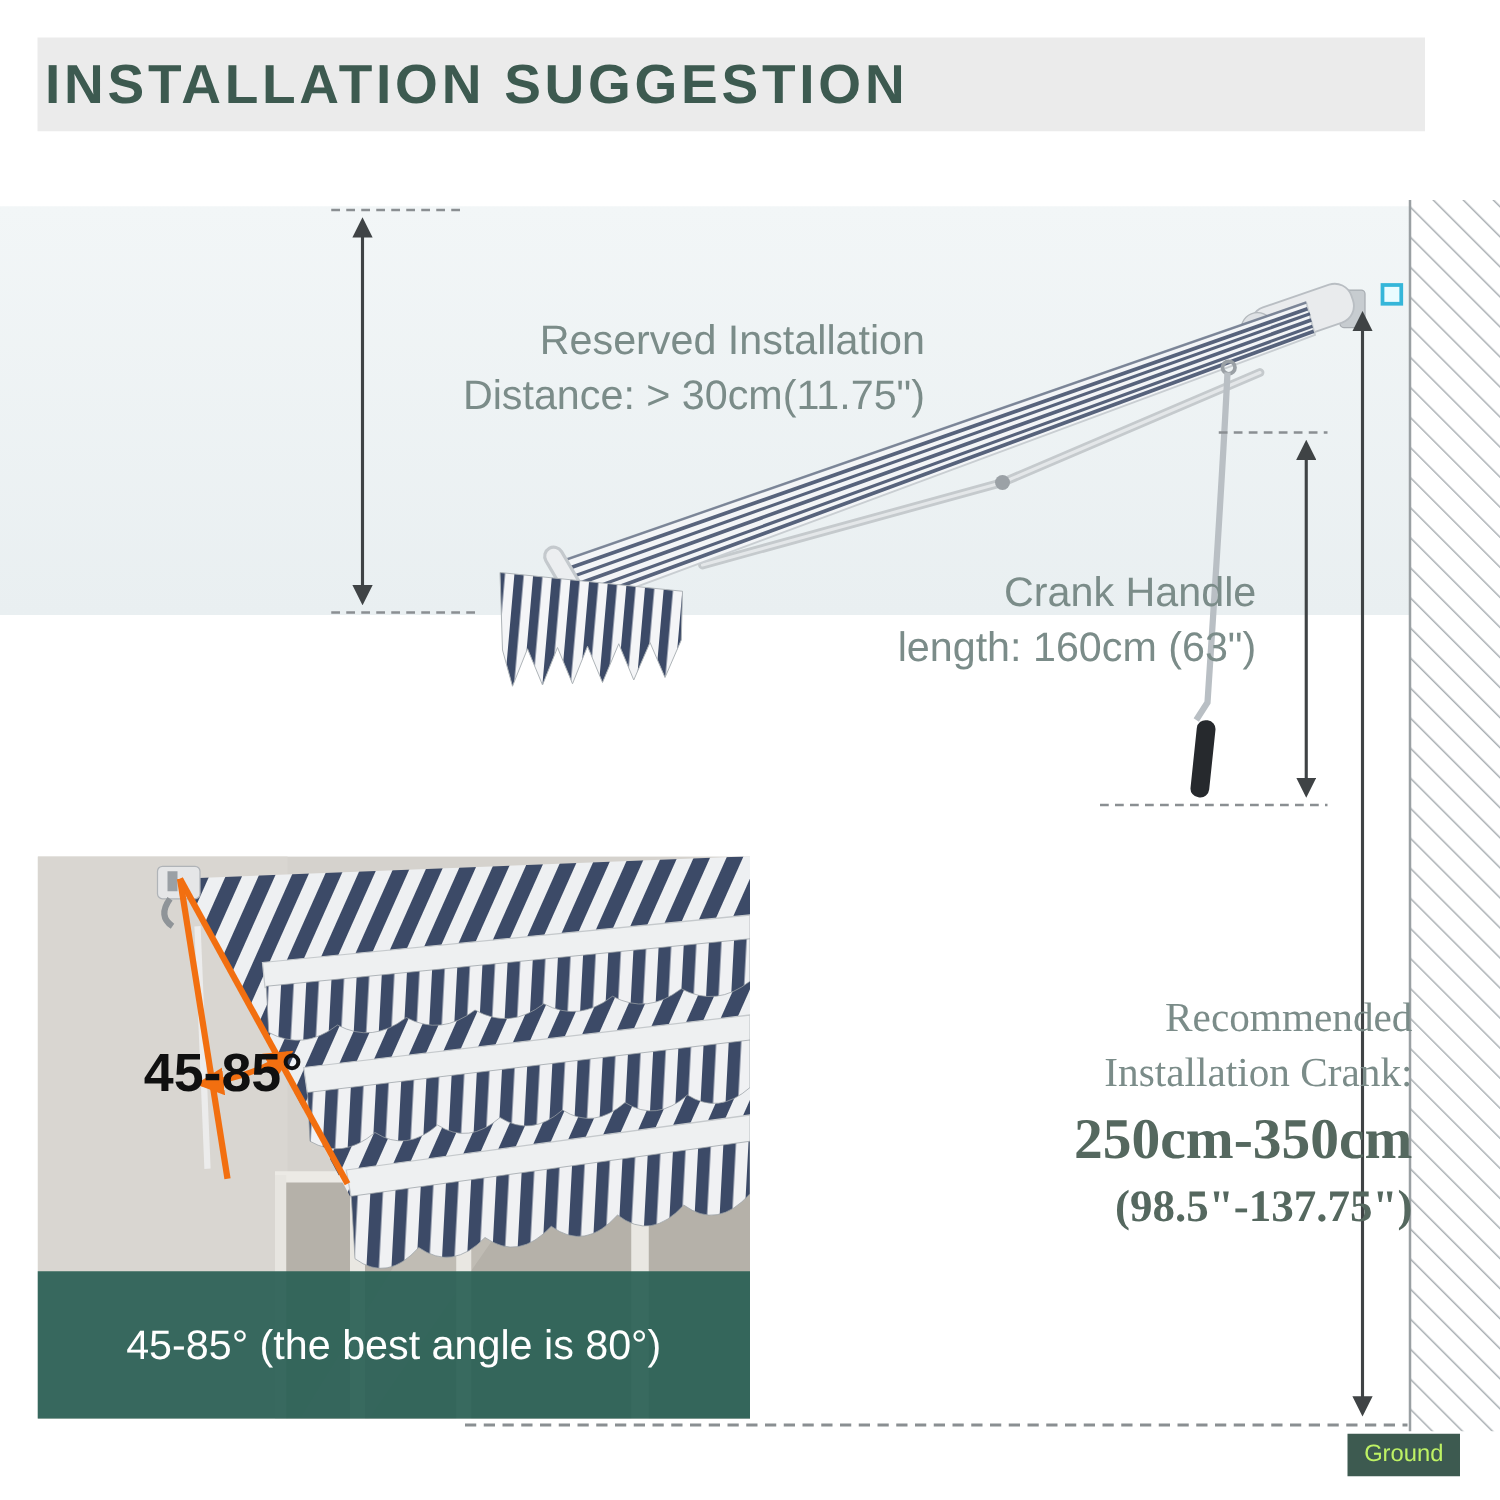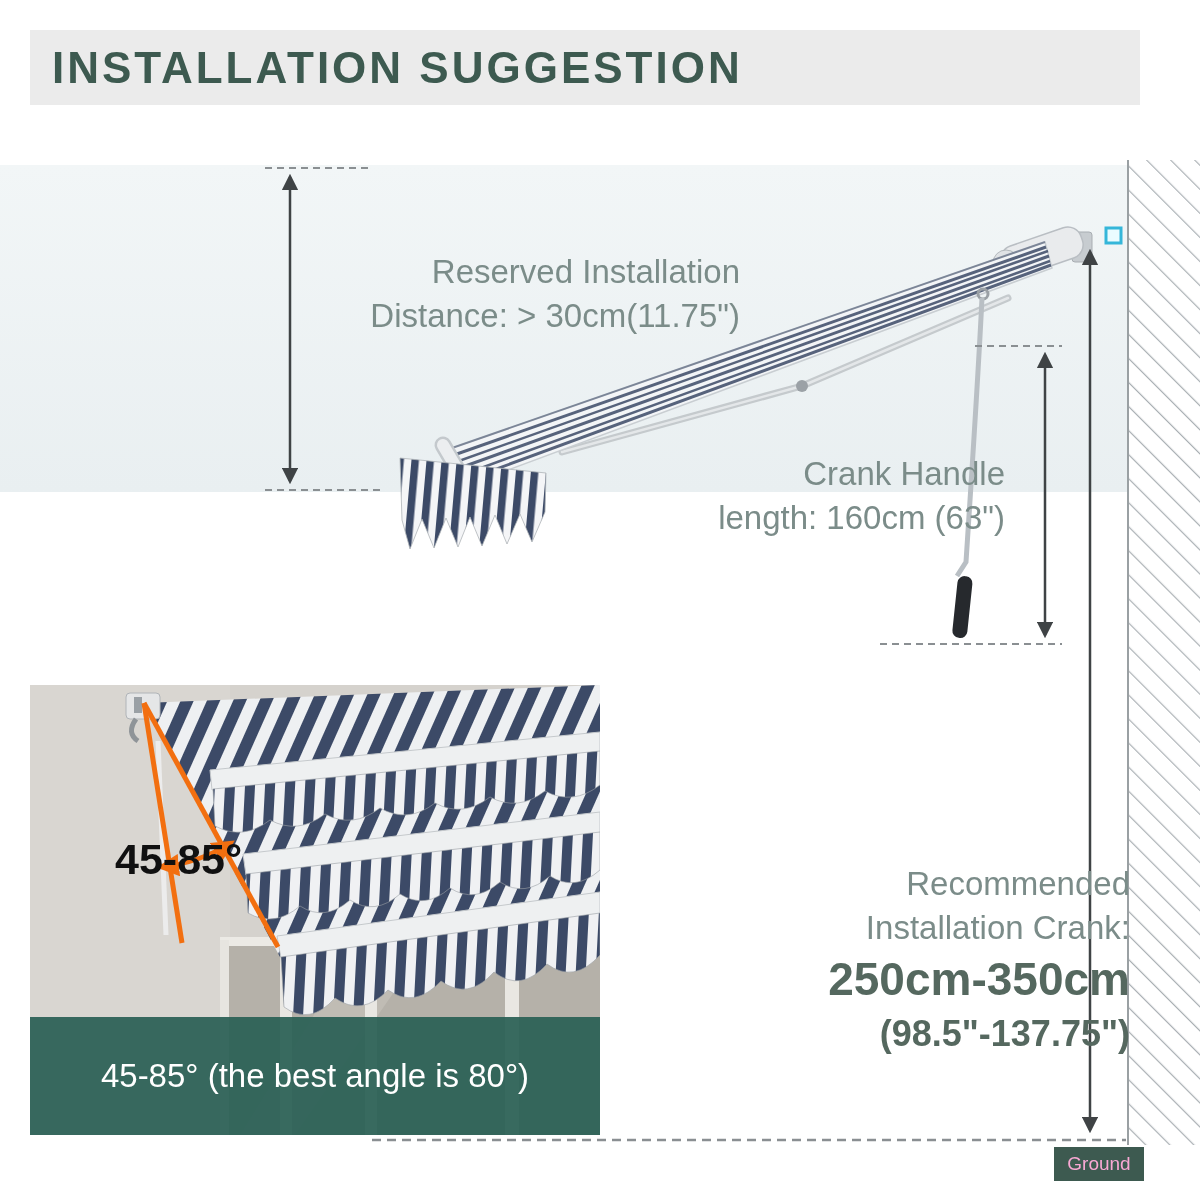--- a/index.html
+++ b/index.html
@@ -8,37 +8,37 @@
     --ground-green:#3d5a50; --angle-orange:#f26f10; --stripe-navy:#3c4a67;
     --anchor-cyan:#35b6d9;
   }
   html,body{margin:0;padding:0;background:#fff;}
   .stage{position:relative;width:1200px;height:1200px;background:#ffffff;overflow:hidden;
          font-family:"Liberation Sans", sans-serif;}
   .band{position:absolute;left:0;top:165px;width:1200px;height:327px;
         background:linear-gradient(to bottom,#f2f6f7,#e9eff1);}
   .title-banner{position:absolute;left:30px;top:30px;width:1110px;height:75px;
         background:var(--banner-gray);display:flex;align-items:center;}
-  .title-banner h1{margin:16px;padding-left:6px;font-size:44px;font-weight:700;
+  .title-banner h1{margin:0;padding-left:6px;font-size:44px;font-weight:700;
         letter-spacing:3px;color:var(--title-green);white-space:nowrap;}
   svg.scene{position:absolute;left:0;top:0;pointer-events:none;}
   .ann{position:absolute;text-align:right;color:var(--text-gray);font-size:33px;line-height:1.32;}
   .ann-reserved{left:270px;top:250px;width:470px;}
   .ann-crank{left:565px;top:452px;width:440px;}
-  .ann-reco{left:700px;top:862px;width:430px;}
+  .ann-reco{left:700px;top:794px;width:430px;font-family:Liberation Serif, serif;}
   .ann-reco .big{font-size:46px;font-weight:600;color:var(--text-dark);}
   .ann-reco .big2{font-size:36px;font-weight:600;color:var(--text-dark);}
   .inset{position:absolute;left:30px;top:685px;width:570px;height:450px;overflow:hidden;}
   .inset svg{position:absolute;left:0;top:0;}
   .angle-label{position:absolute;left:85px;top:150px;font-size:43px;font-weight:700;color:#101010;}
   .angle-overlay{position:absolute;left:0;top:332px;width:570px;height:118px;
         background:rgba(42,96,85,0.93);color:#fff;display:flex;flex-direction:column;
         justify-content:center;text-align:center;font-size:33px;line-height:1.4;}
-  .ground-box{position:absolute;left:1054px;top:1147px;width:90px;height:34px;
-        background:var(--ground-green);color:#f9a8d4;font-size:19px;display:flex;
+  .ground-box{position:absolute;left:1078px;top:1147px;width:90px;height:34px;
+        background:var(--ground-green);color:#bef264;font-size:19px;display:flex;
         align-items:center;justify-content:center;}
 </style>
 </head>
 <body>
 
 <div class="stage">
 
   <div class="band"></div>
 
   <svg class="scene" width="1200" height="1200" viewBox="0 0 1200 1200">

